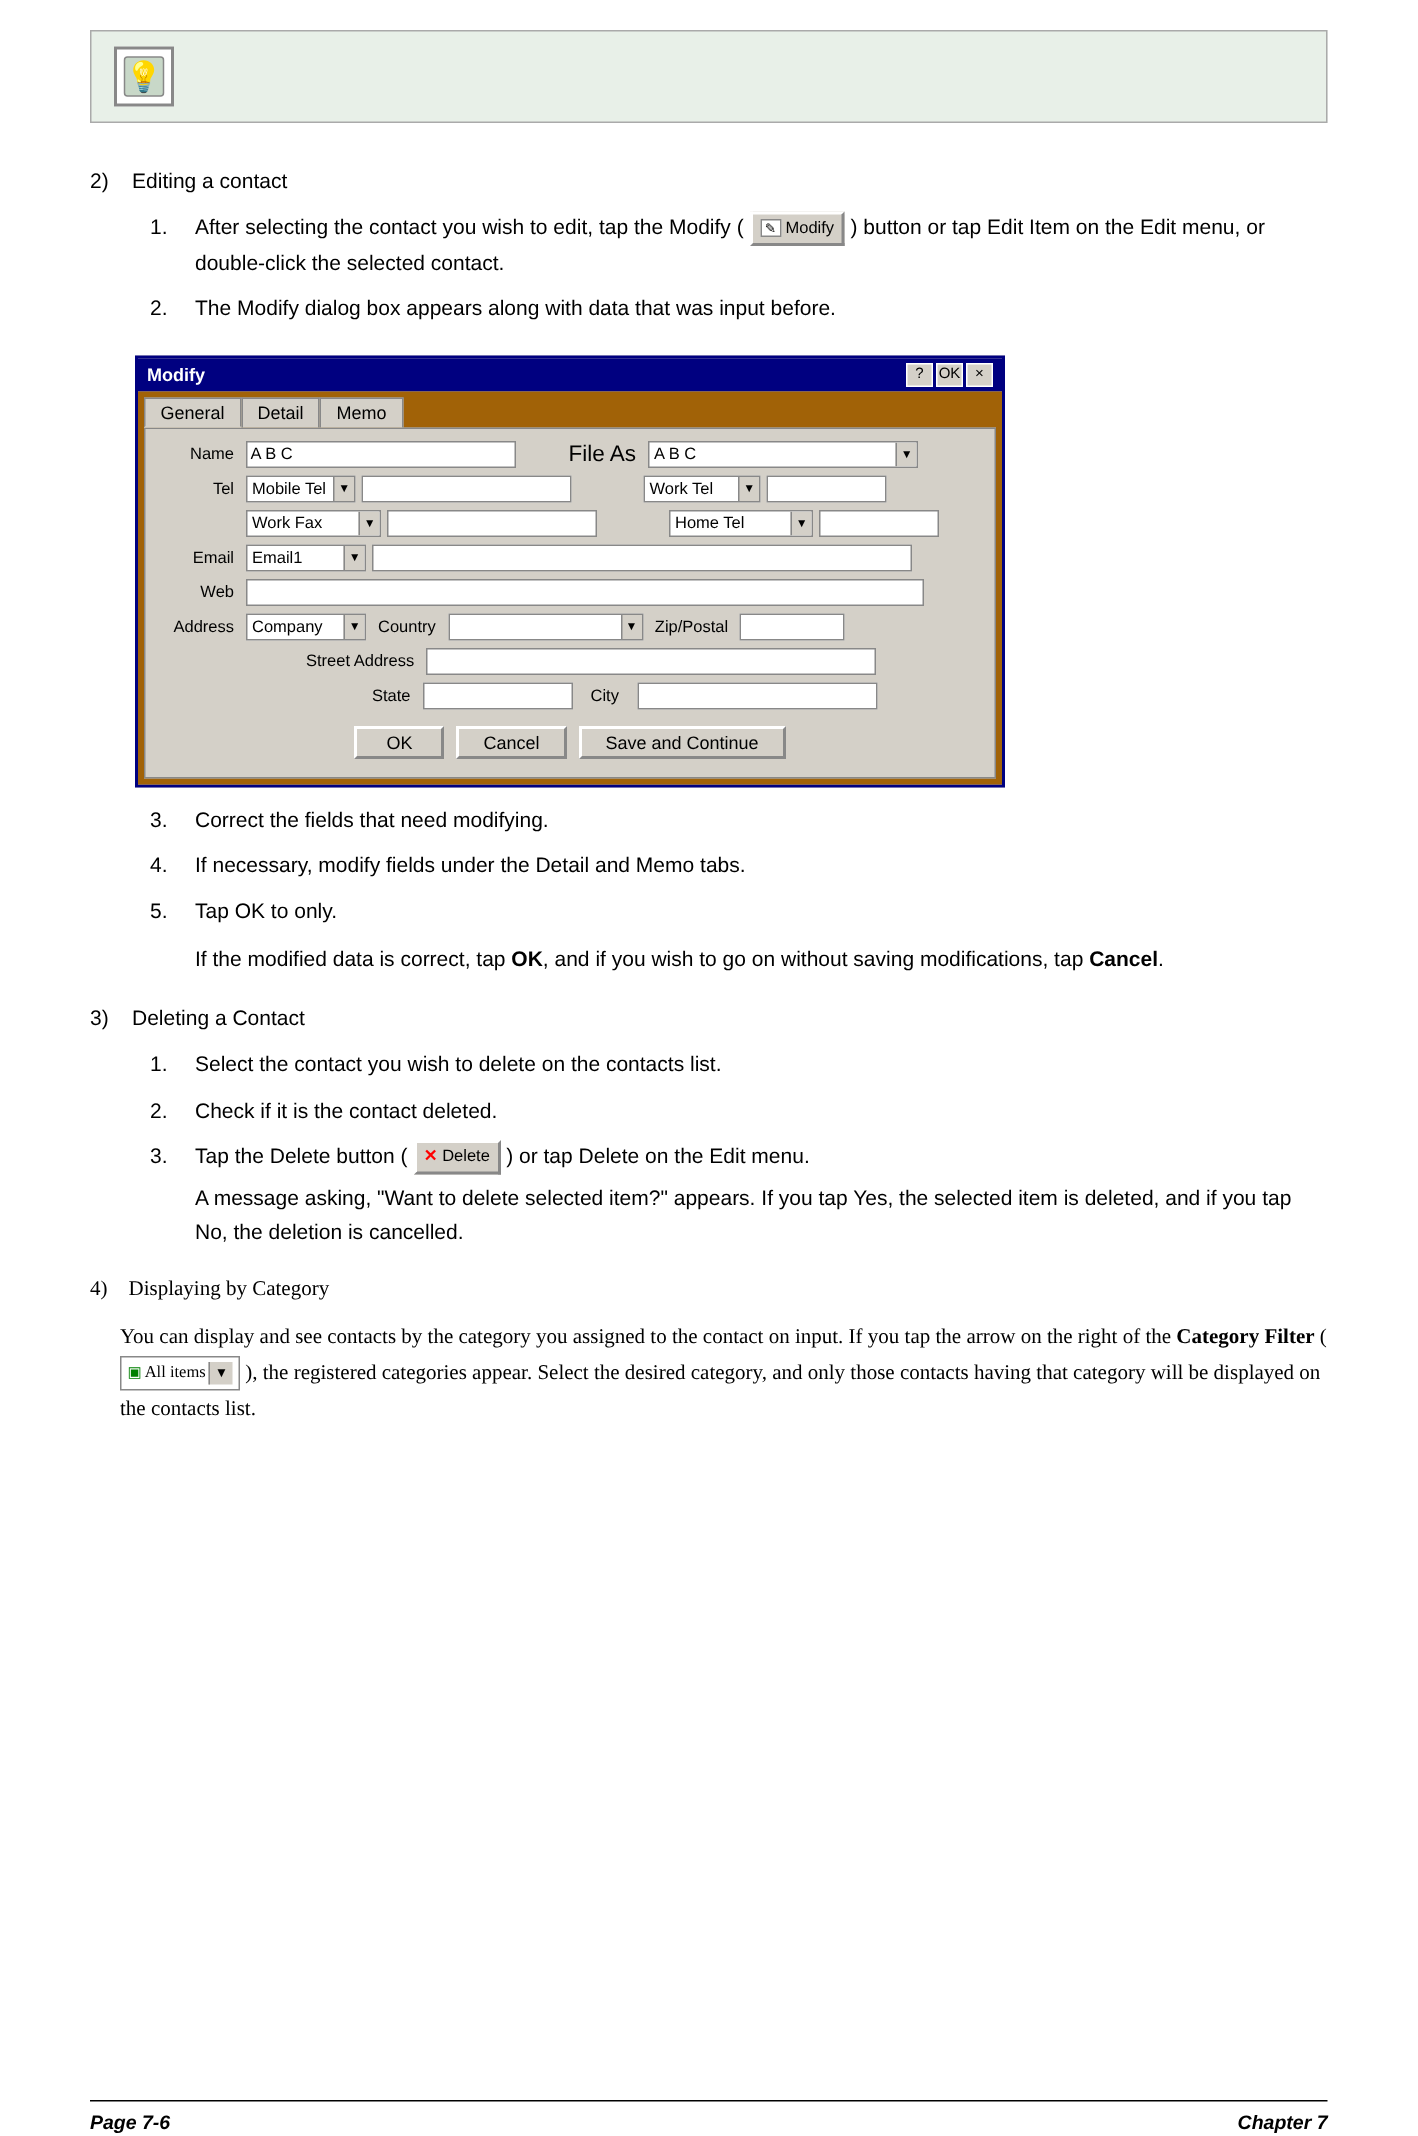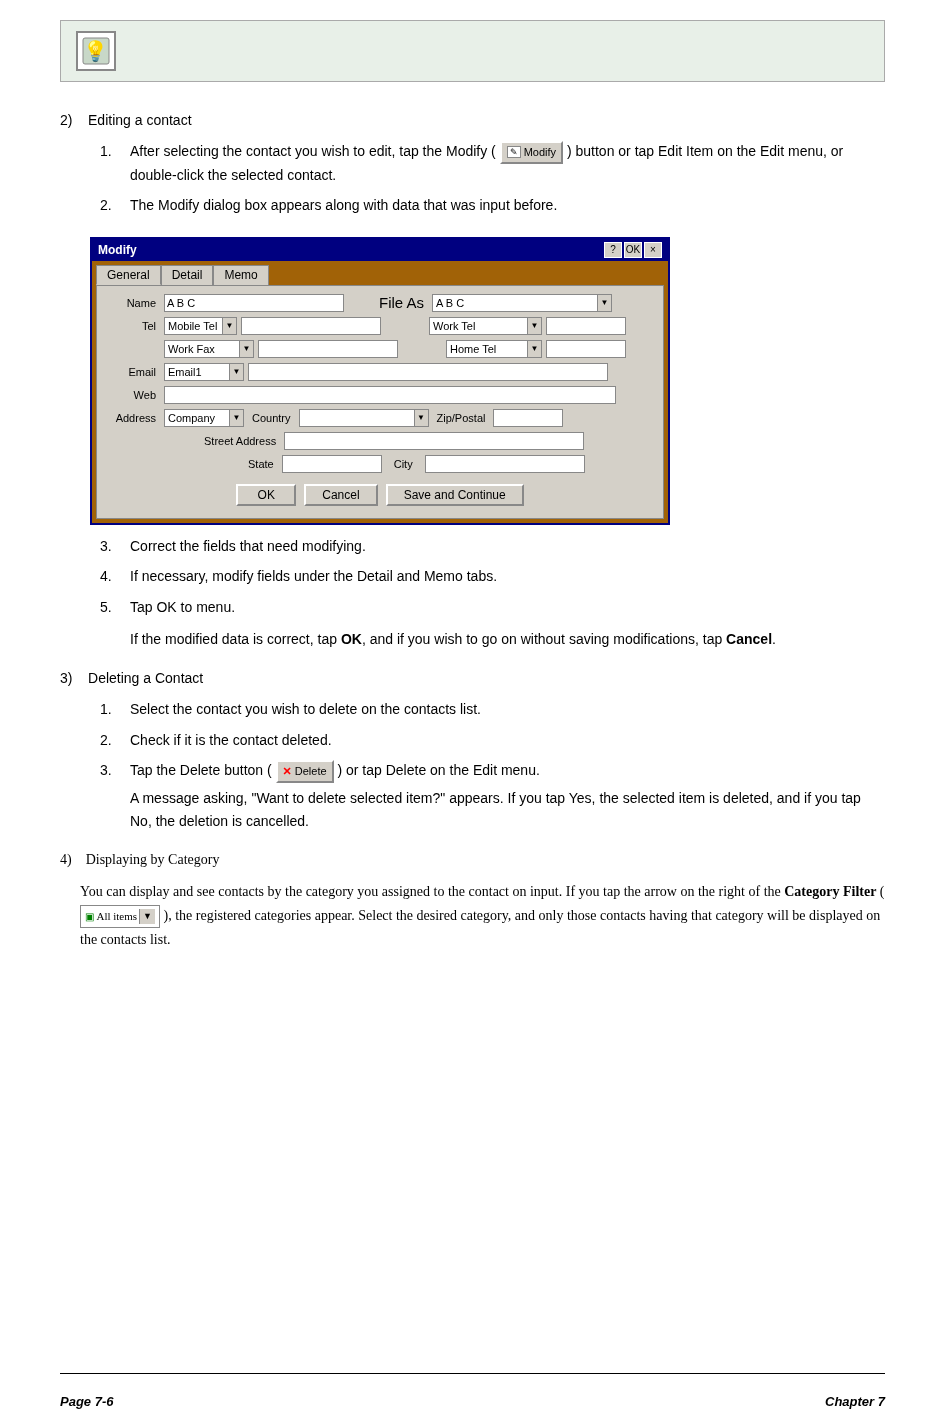--- a/index.html
+++ b/index.html
@@ -269,27 +269,27 @@
     .sub-note {
       margin-left: 70px;
       margin-top: 4px;
       margin-bottom: 4px;
       font-size: 14px;
       line-height: 1.6;
     }
     
     .page-footer {
       position: absolute;
-      bottom: 15px;
+      bottom: 2px;
       left: 60px;
       right: 60px;
       display: flex;
       justify-content: space-between;
       border-top: 1px solid #000;
-      padding-top: 20px;
+      padding-top: 6px;
     }
     .footer-left {
       font-size: 13px;
       font-style: italic;
       font-weight: bold;
     }
     .footer-right {
       font-size: 13px;
       font-style: italic;
       font-weight: bold;
@@ -376,21 +376,21 @@
             </div>
 
             <div class="form-row">
               <div class="form-label">Tel</div>
               <div class="form-select-wrapper" style="width:73px;">
                 <span class="form-select-text">Mobile Tel</span>
                 <div class="form-select-btn">▼</div>
               </div>
               <input type="text" class="form-input" style="width: 140px;" value="">
               <div style="width:40px; text-align:right; font-size:11px; padding-right:4px;"></div>
-              <div class="form-select-wrapper" style="width:113px;">
+              <div class="form-select-wrapper" style="width:78px;">
                 <span class="form-select-text">Work Tel</span>
                 <div class="form-select-btn">▼</div>
               </div>
               <input type="text" class="form-input" style="width: 80px;" value="">
             </div>
 
             <div class="form-row">
               <div class="form-label"></div>
               <div class="form-select-wrapper" style="width:90px;">
                 <span class="form-select-text">Work Fax</span>
@@ -463,21 +463,21 @@
       <div class="step-item">
         <div class="step-num">3.</div>
         <div class="step-content">Correct the fields that need modifying.</div>
       </div>
       <div class="step-item">
         <div class="step-num">4.</div>
         <div class="step-content">If necessary, modify fields under the <b>Detail</b> and <b>Memo</b> tabs.</div>
       </div>
       <div class="step-item">
         <div class="step-num">5.</div>
-        <div class="step-content">Tap OK to menu.</div>
+        <div class="step-content">Tap OK to only.</div>
       </div>
     </div>
 
     <div class="sub-note">
       If  the  modified  data  is  correct,  tap  <b>OK</b>,  and  if  you  wish  to  go  on  without  saving modifications, tap <b>Cancel</b>.
     </div>
   </div>
 
   <div style="margin-bottom:20px;"></div>
 

